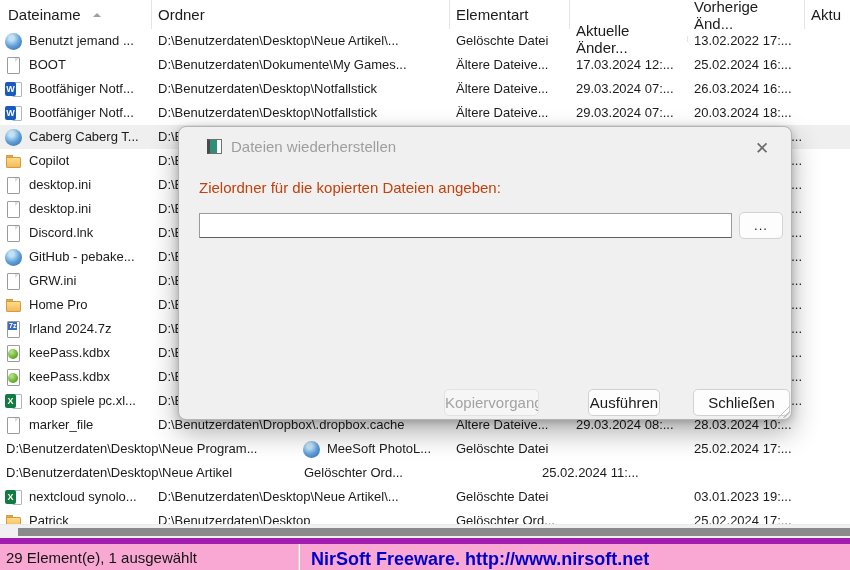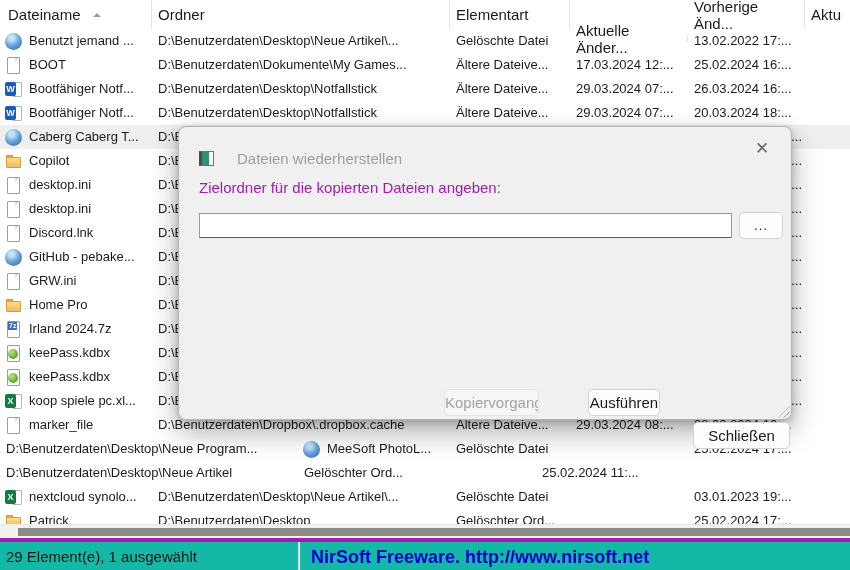--- a/index.html
+++ b/index.html
@@ -53,48 +53,48 @@
      background:#3a6bbf;padding:0 1px;line-height:8px;}
   .ic.keepass::after{content:"";position:absolute;left:3px;top:4px;width:10px;height:10px;border-radius:50%;
      background:radial-gradient(circle at 35% 30%,#bce78c,#56a31f 75%);}
 
   
   .hscroll{position:absolute;left:0;top:524px;width:850px;height:14px;background:#f1f1f1;
            border-top:1px solid #eaeaea;box-sizing:border-box;}
   .hthumb{position:absolute;left:18px;top:3px;width:832px;height:8px;background:#8a8a8a;}
 
   
-  .statusbar{position:absolute;left:0;top:538px;width:850px;height:32px;background:#14b8a6;
-             border-top:4px solid #a21caf;box-sizing:border-box;display:flex;align-items:stretch;}
+  .statusbar{position:absolute;left:0;top:538px;width:850px;height:32px;background:#f9a8d4;
+             border-top:6px solid #a21caf;box-sizing:border-box;display:flex;align-items:stretch;}
   .sb-left{width:292px;display:flex;align-items:center;padding-left:6px;font-size:15px;color:#141414;}
   .sb-div{width:1px;background:#d4d4d4;box-shadow:1px 0 0 #fafafa;}
   .sb-link{padding-left:12px;padding-top:5px;color:#0000cc;font-weight:bold;font-size:18px;}
 
   
   .dialog{position:absolute;left:178px;top:126px;width:614px;height:294px;background:#f0f0f0;
           border:1px solid #b5b5b5;border-radius:8px;box-sizing:border-box;
           box-shadow:0 12px 28px rgba(0,0,0,.32),0 2px 8px rgba(0,0,0,.20);}
   .dlg-titlebar{position:absolute;left:0;top:0;width:100%;height:38px;border-radius:8px 8px 0 0;}
-  .dlg-title{position:absolute;left:20px;top:11px;display:flex;align-items:center;gap:23px;margin-top:12px;}
+  .dlg-title{position:absolute;left:28px;top:11px;display:flex;align-items:center;gap:9px;}
   .dlg-ico{width:15px;height:15px;border:1px solid #6f6f6f;border-left:3px solid #4a4a4a;
            background:linear-gradient(90deg,#2f8f7a 0 7px,#fbfbfb 7px);box-sizing:border-box;}
   .dlg-title-text{font-size:15px;color:#9e9e9e;}
   .dlg-close{position:absolute;right:12px;top:8px;width:34px;height:26px;display:flex;align-items:center;
              justify-content:center;color:#6a6a6a;font-size:17px;cursor:default;}
-  .dlg-label{position:absolute;left:20px;top:52px;font-size:15px;color:#a21caf;}
+  .dlg-label{position:absolute;left:20px;top:52px;font-size:15px;color:#c2410c;}
   .dlg-input{position:absolute;left:20px;top:86px;width:533px;height:25px;background:#fff;
              border:1px solid #9a9a9a;border-bottom-color:#606060;box-sizing:border-box;
              font:15px "Liberation Sans",sans-serif;padding:0 6px;border-radius:1px;}
   .btn{position:absolute;height:27px;background:#fdfdfd;border:1px solid #d2d2d2;border-radius:5px;
        font-family:"Liberation Sans",sans-serif;font-size:15px;color:#1a1a1a;box-sizing:border-box;
        text-align:center;overflow:hidden;white-space:nowrap;padding:0;line-height:24px;}
   .dlg-browse{left:560px;top:85px;width:44px;font-size:13px;letter-spacing:1px;}
   .btn-cancel{left:265px;top:262px;width:95px;color:#a3a3a3;background:#f6f6f6;border-color:#e3e3e3;}
   .btn-run{left:409px;top:262px;width:72px;}
-  .btn-close2{left:514px;top:262px;width:97px;margin-top:33px;}
+  .btn-close2{left:514px;top:262px;width:97px;}
   .dlg-grip{position:absolute;right:1px;bottom:1px;width:17px;height:17px;border-radius:0 0 7px 0;
             background:repeating-linear-gradient(135deg,transparent 0 3px,#bfbfbf 3px 4px);
             clip-path:polygon(100% 0,100% 100%,0 100%);}
 </style>
 </head>
 <body>
 
 <div class="canvas">
 
   <div class="lv-header" id="lv-header">

